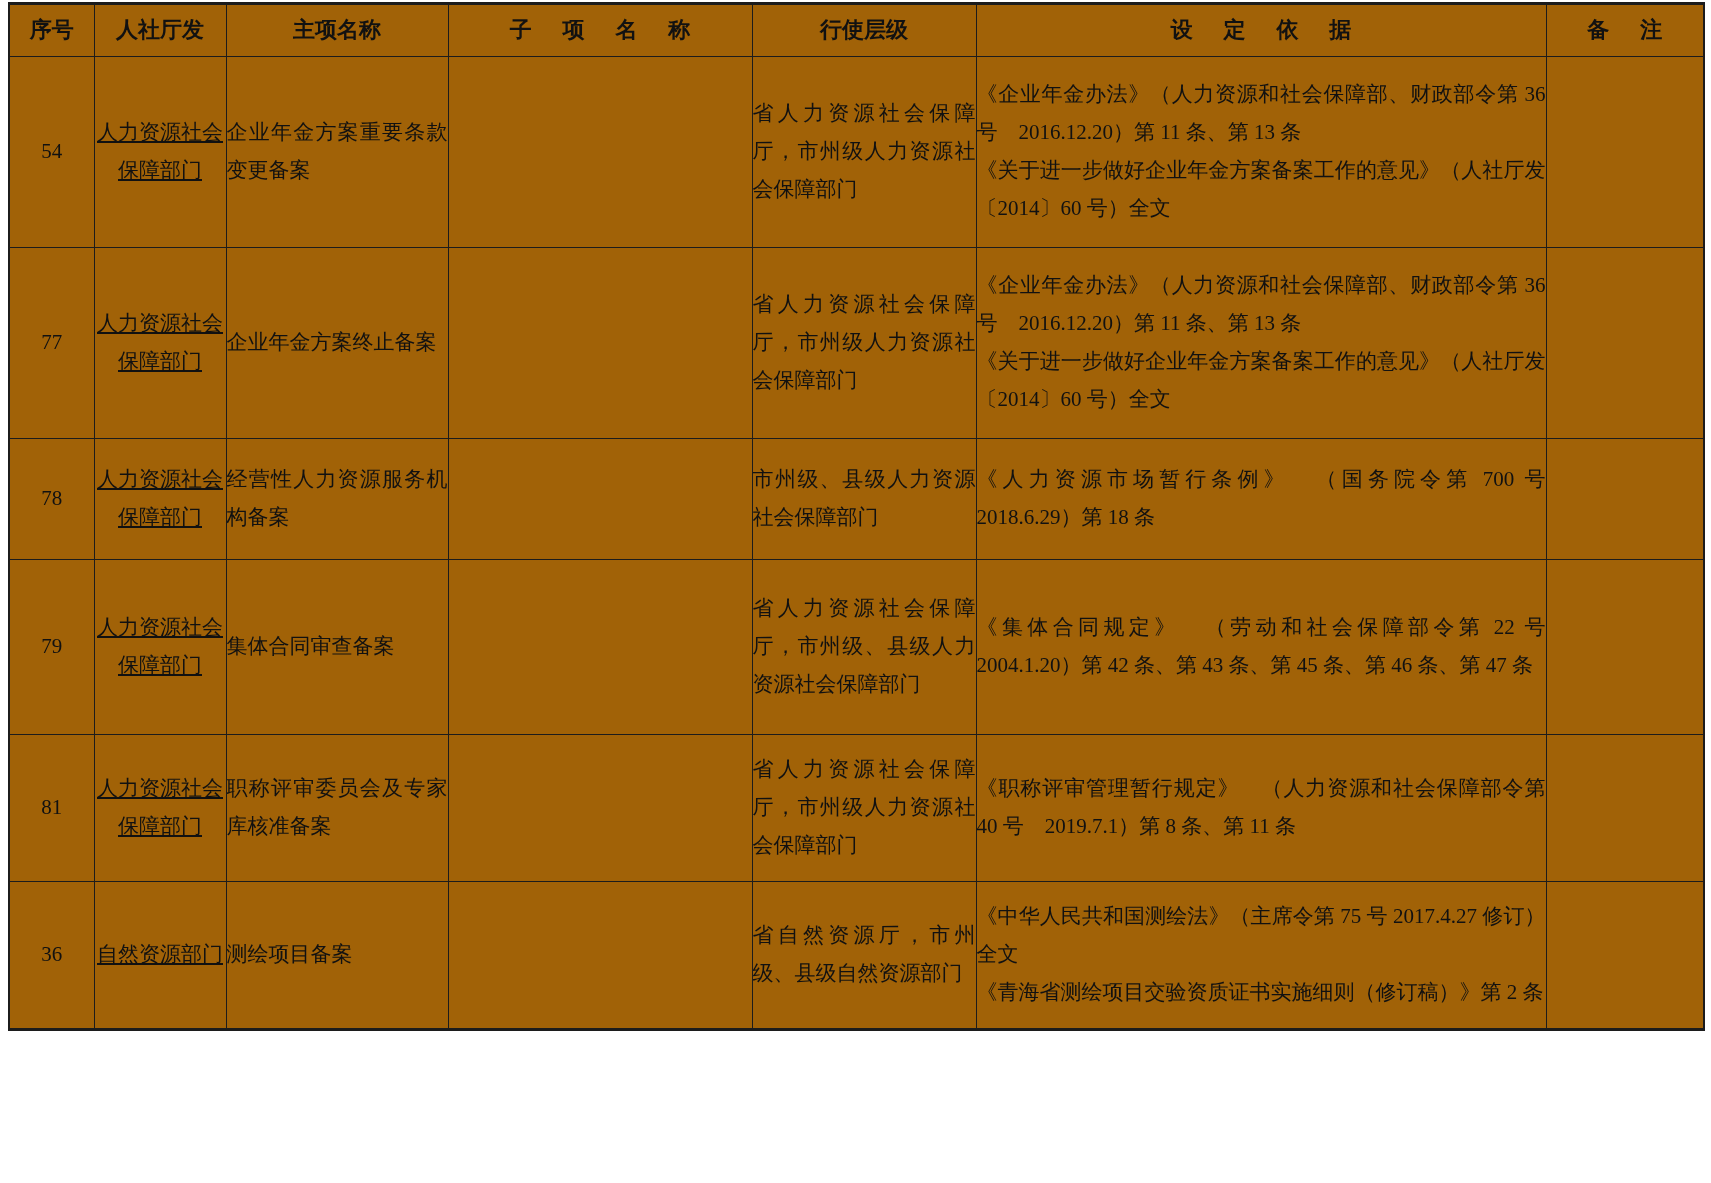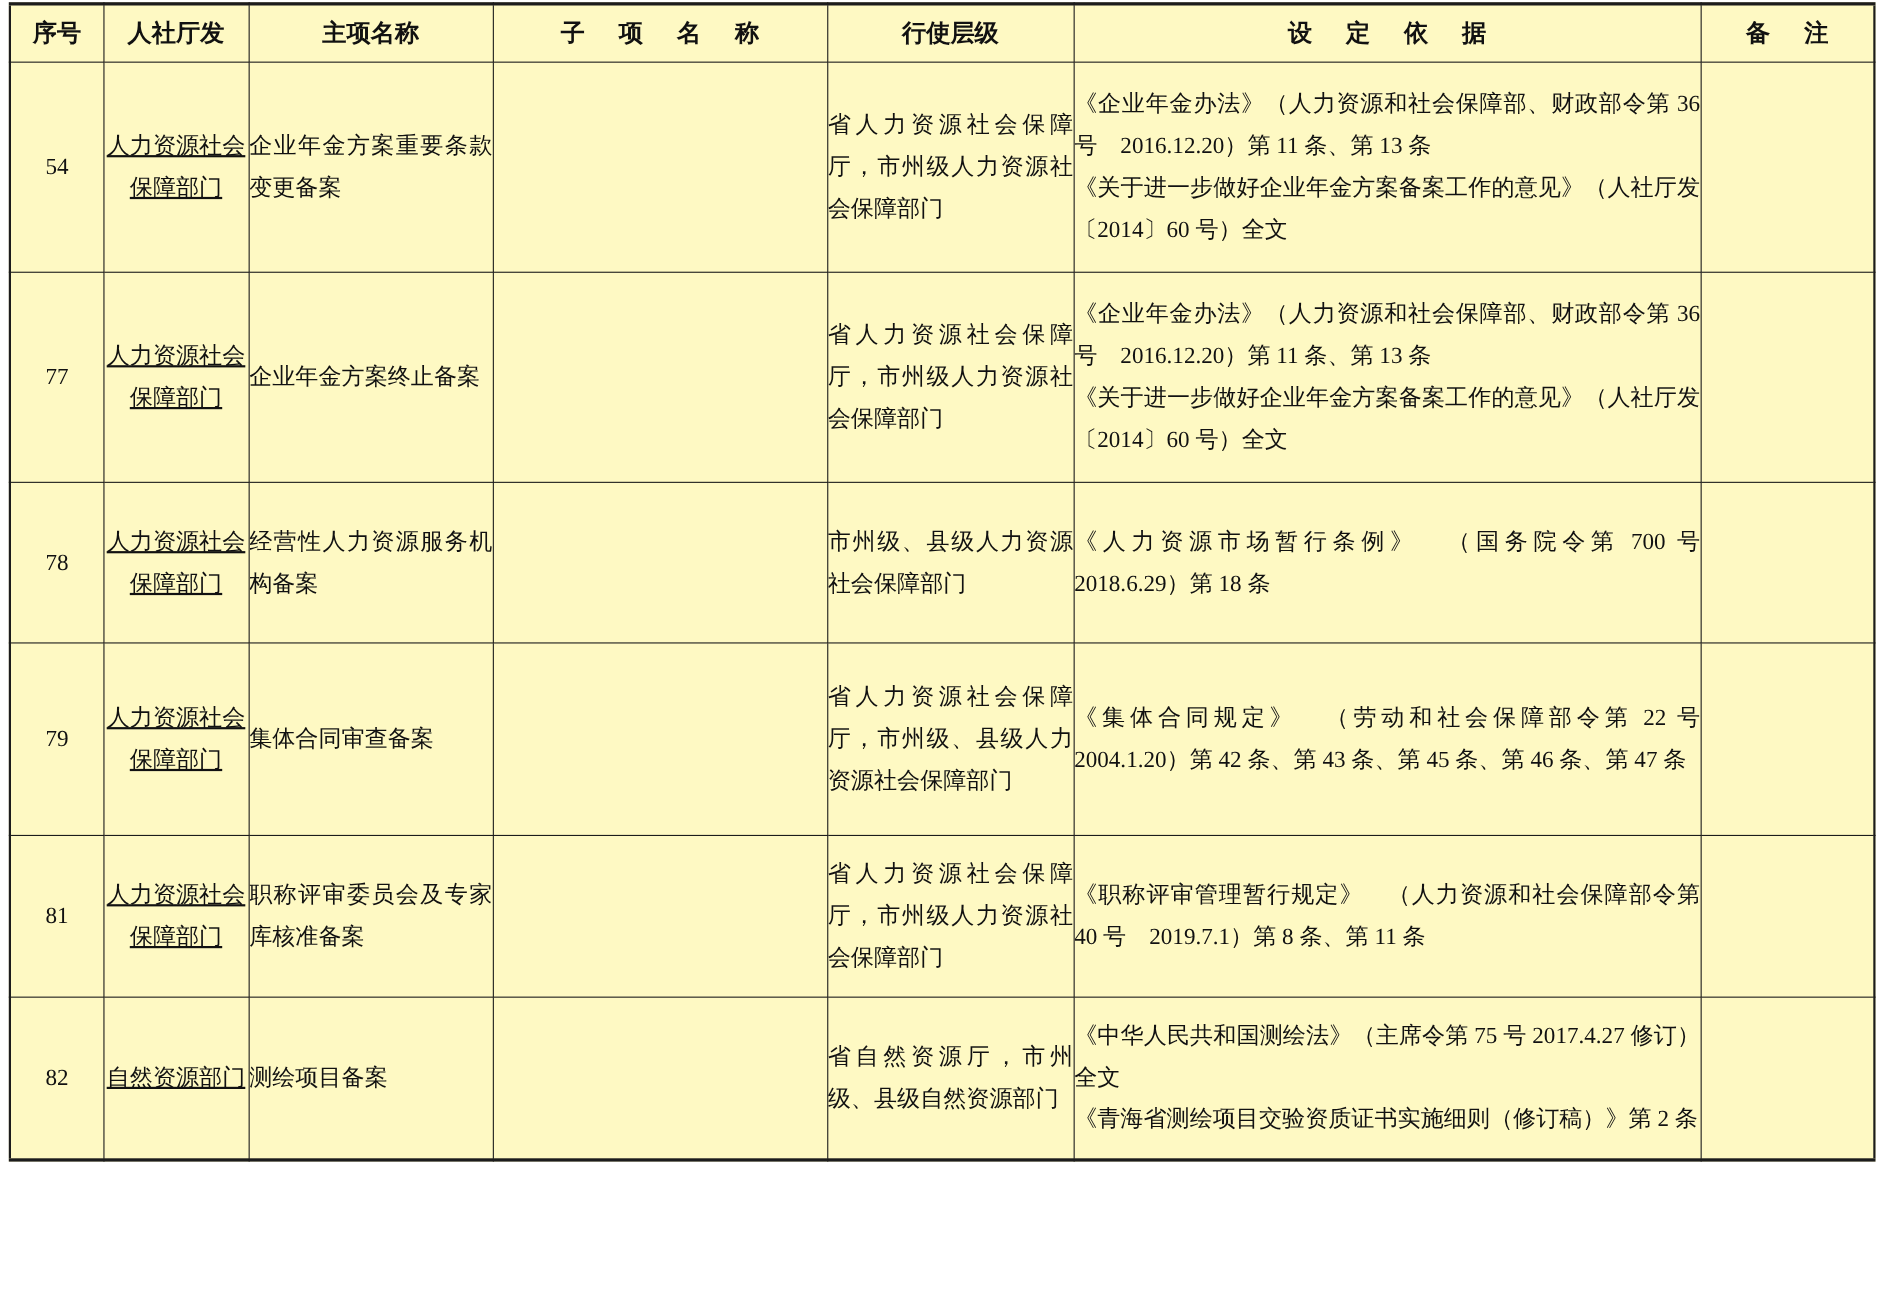--- a/index.html
+++ b/index.html
@@ -7,21 +7,21 @@
     width:1711px;height:1183px;
     font-family:"Liberation Serif","DejaVu Serif",serif;
     color:#111;
     -webkit-font-smoothing:antialiased;
   }
   .sheet{padding:2px 8px 0 8px;}
   table.gov{
     border-collapse:collapse;
     table-layout:fixed;
     width:1695px;
-    background:#fef9c3;
+    background:#a16207;
   }
   table.gov{border:2px solid #1c1c1c;border-top-width:3px;border-bottom-width:3px;}
   table.gov td,table.gov th{
     border:1px solid #1c1c1c;
     vertical-align:middle;
     font-size:21px;
     line-height:1.8;
     padding:0;
     overflow:hidden;
   }
@@ -31,21 +31,21 @@
     font-family:"Liberation Sans","DejaVu Sans",sans-serif;
     font-weight:bold;
     font-size:22px;
     text-align:center;
     line-height:1.1;
   }
   .spread{letter-spacing:1.4em;margin-right:-1.4em;}
   
   tr.r76{height:191px;}
   tr.r77{height:191px;}
-  tr.r78{height:146px;margin-top:23px;}
+  tr.r78{height:121px;margin-top:23px;}
   tr.r79{height:175px;}
   tr.r80{height:150px;}
   tr.r81{height:147px;}
   tr.r82{height:148px;}
   
   td.c-no{text-align:center;}
   td.c-dept{text-align:center;padding:0 20px;text-decoration:underline;}
   td.c-main{text-align:justify;padding:0 21px;}
   td.c-sub{}
   td.c-level{text-align:justify;padding:0 25px;}
@@ -136,21 +136,21 @@
       <td class="c-main">职称评审委员会及专家库核准备案</td>
       <td class="c-sub"></td>
       <td class="c-level">省人力资源社会保障厅，市州级人力资源社会保障部门</td>
       <td class="c-basis">
         <p>《职称评审管理暂行规定》　（人力资源和社会保障部令第 40 号　2019.7.1）第 8 条、第 11 条</p>
       </td>
       <td class="c-note"></td>
     </tr>
 
     <tr class="r82">
-      <td class="c-no">82</td>
+      <td class="c-no">36</td>
       <td class="c-dept">自然资源部门</td>
       <td class="c-main">测绘项目备案</td>
       <td class="c-sub"></td>
       <td class="c-level">省自然资源厅，市州级、县级自然资源部门</td>
       <td class="c-basis">
         <p>《中华人民共和国测绘法》（主席令第 75 号 2017.4.27 修订）全文</p>
         <p>《青海省测绘项目交验资质证书实施细则（修订稿）》第 2 条</p>
       </td>
       <td class="c-note"></td>
     </tr>

